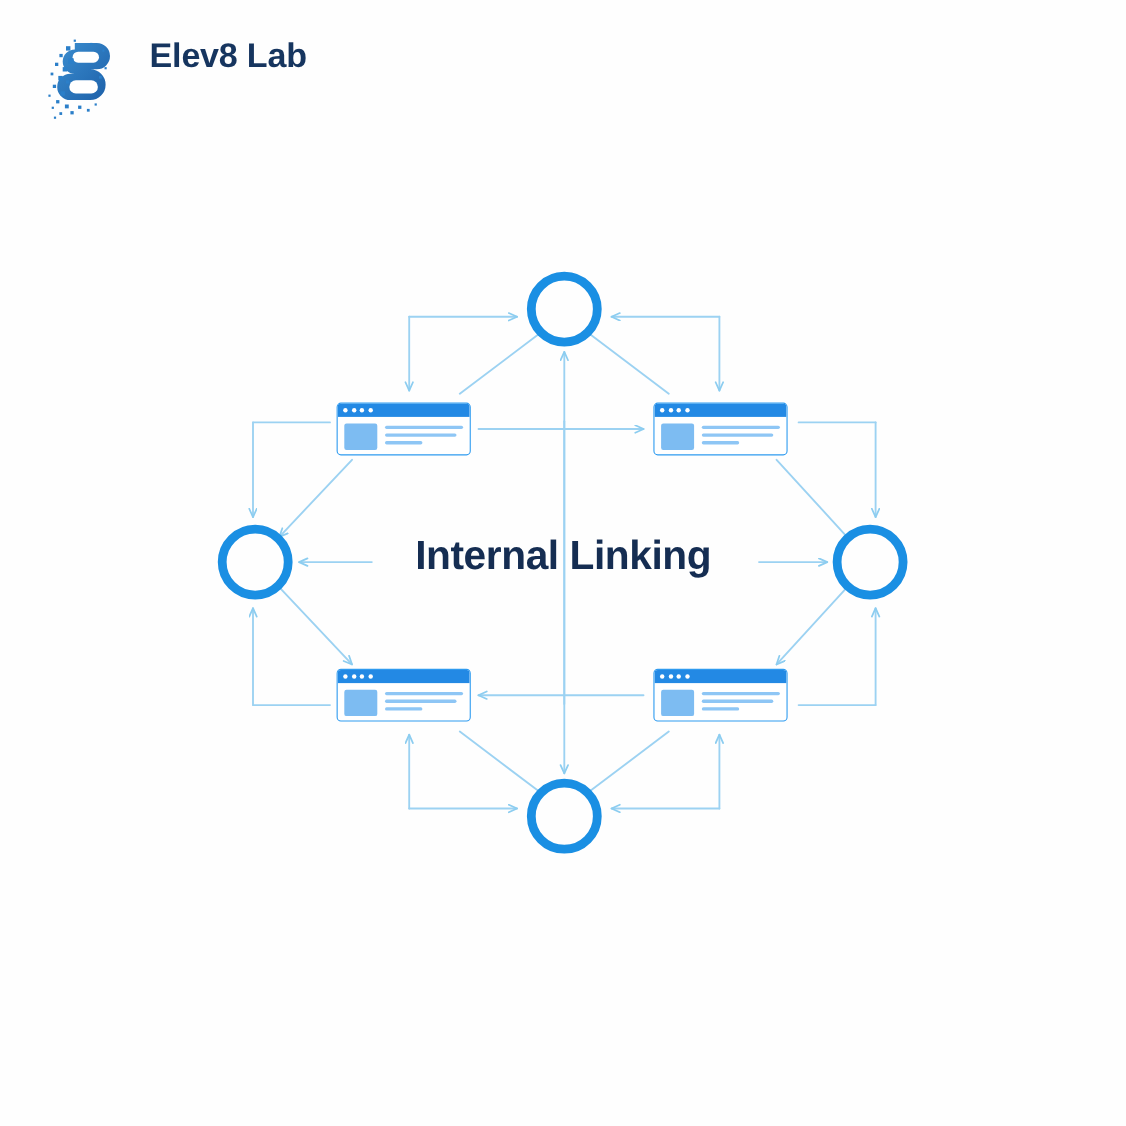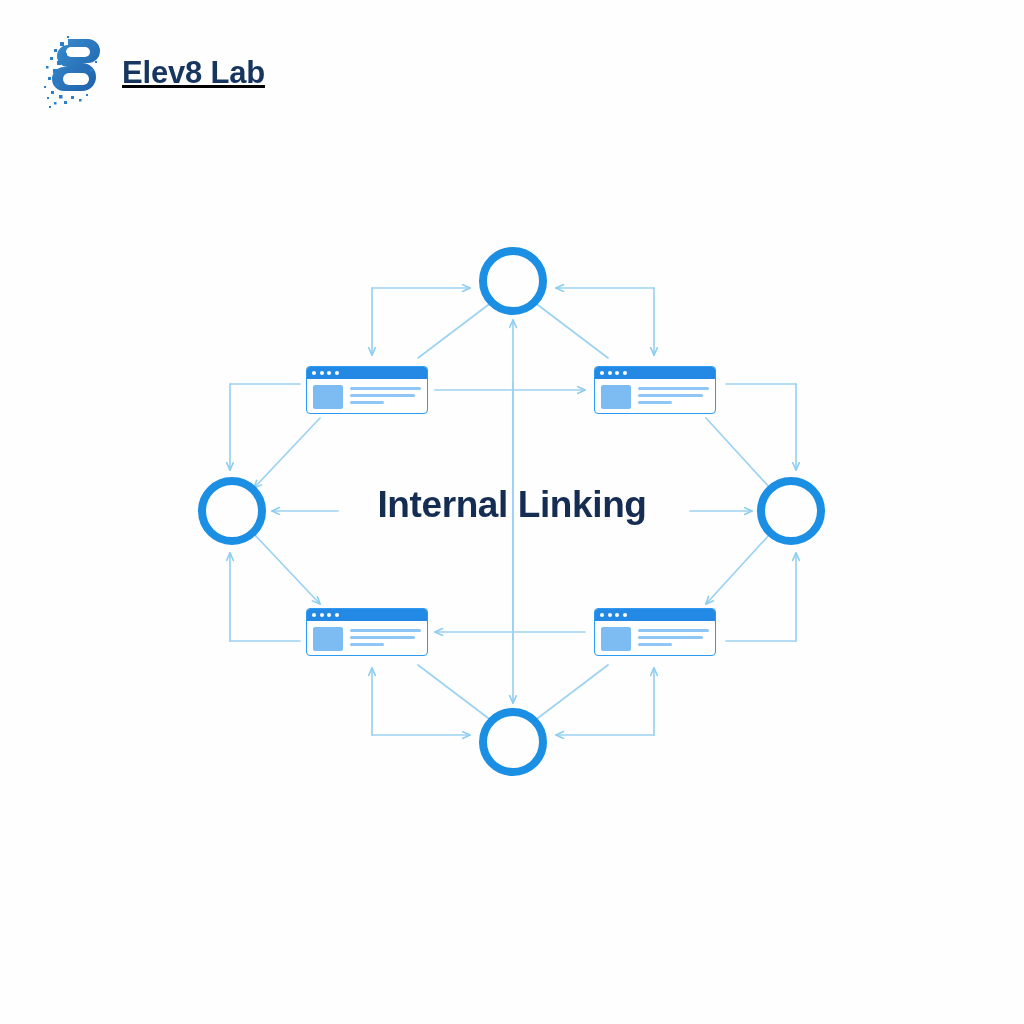--- a/index.html
+++ b/index.html
@@ -20,23 +20,22 @@
     inset: 0;
     width: 1024px;
     height: 1024px;
   }
   
   .brand {
     position: absolute;
     left: 38px;
     top: 33px;
     display: flex;
-    align-items: center;
-    gap: 18px;
-    text-decoration: underline;
+    align-items: flex-start;
+    gap: 32px;
   }
   .brand-mark {
     width: 66px;
     height: 80px;
     position: relative;
   }
   .brand-name {
     font-size: 31px;
     font-weight: bold;
     color: #16355f;

